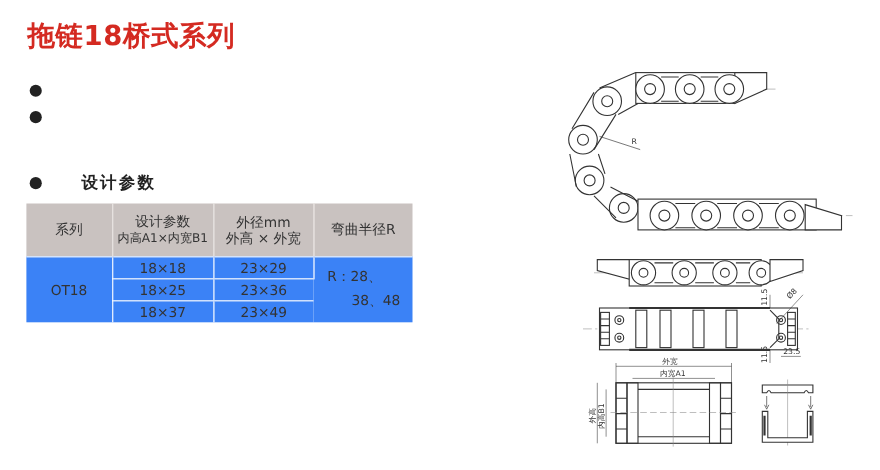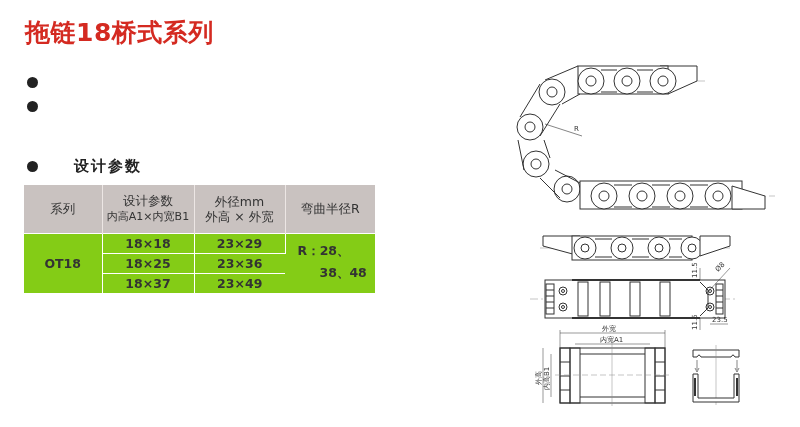--- a/index.html
+++ b/index.html
@@ -30,24 +30,23 @@
     border-collapse: collapse; font-size: 12px; color: #333; border-radius: 13px;
   }
   .spec-table th {
     background: #c9c2c0; font-weight: normal; height: 48px;
     border-right: 1px solid #ece6e4; text-align: center; line-height: 15px;
     font-size: 12.5px;
   }
   .spec-table th:last-child { border-right: none; margin-left: 11px; }
   .spec-table th .sub { font-size: 11px; }
   .spec-table td {
-    background: #84cc16; height: 20px; text-align: center;
+    background: #3b82f6; height: 20px; text-align: center;
     border-right: 1px solid #ffffff; border-top: 1px solid #ffffff;
     font-size: 12.5px;
-    font-weight: bold;
   }
   .spec-table td:last-child { border-right: none; }
   .spec-table td.radius { text-align: left; padding-left: 12px; vertical-align: top; padding-top: 6px; line-height: 22px; }
   .spec-table td.radius .l2 { display: block; padding-left: 22px; }
   .spec-table col.c1 { width: 78px; }
   .spec-table col.c2 { width: 92px; }
   .spec-table col.c3 { width: 91px; }
   .spec-table col.c4 { width: 90px; }
 
   .drawing { position: absolute; left: 0; top: 0; }

